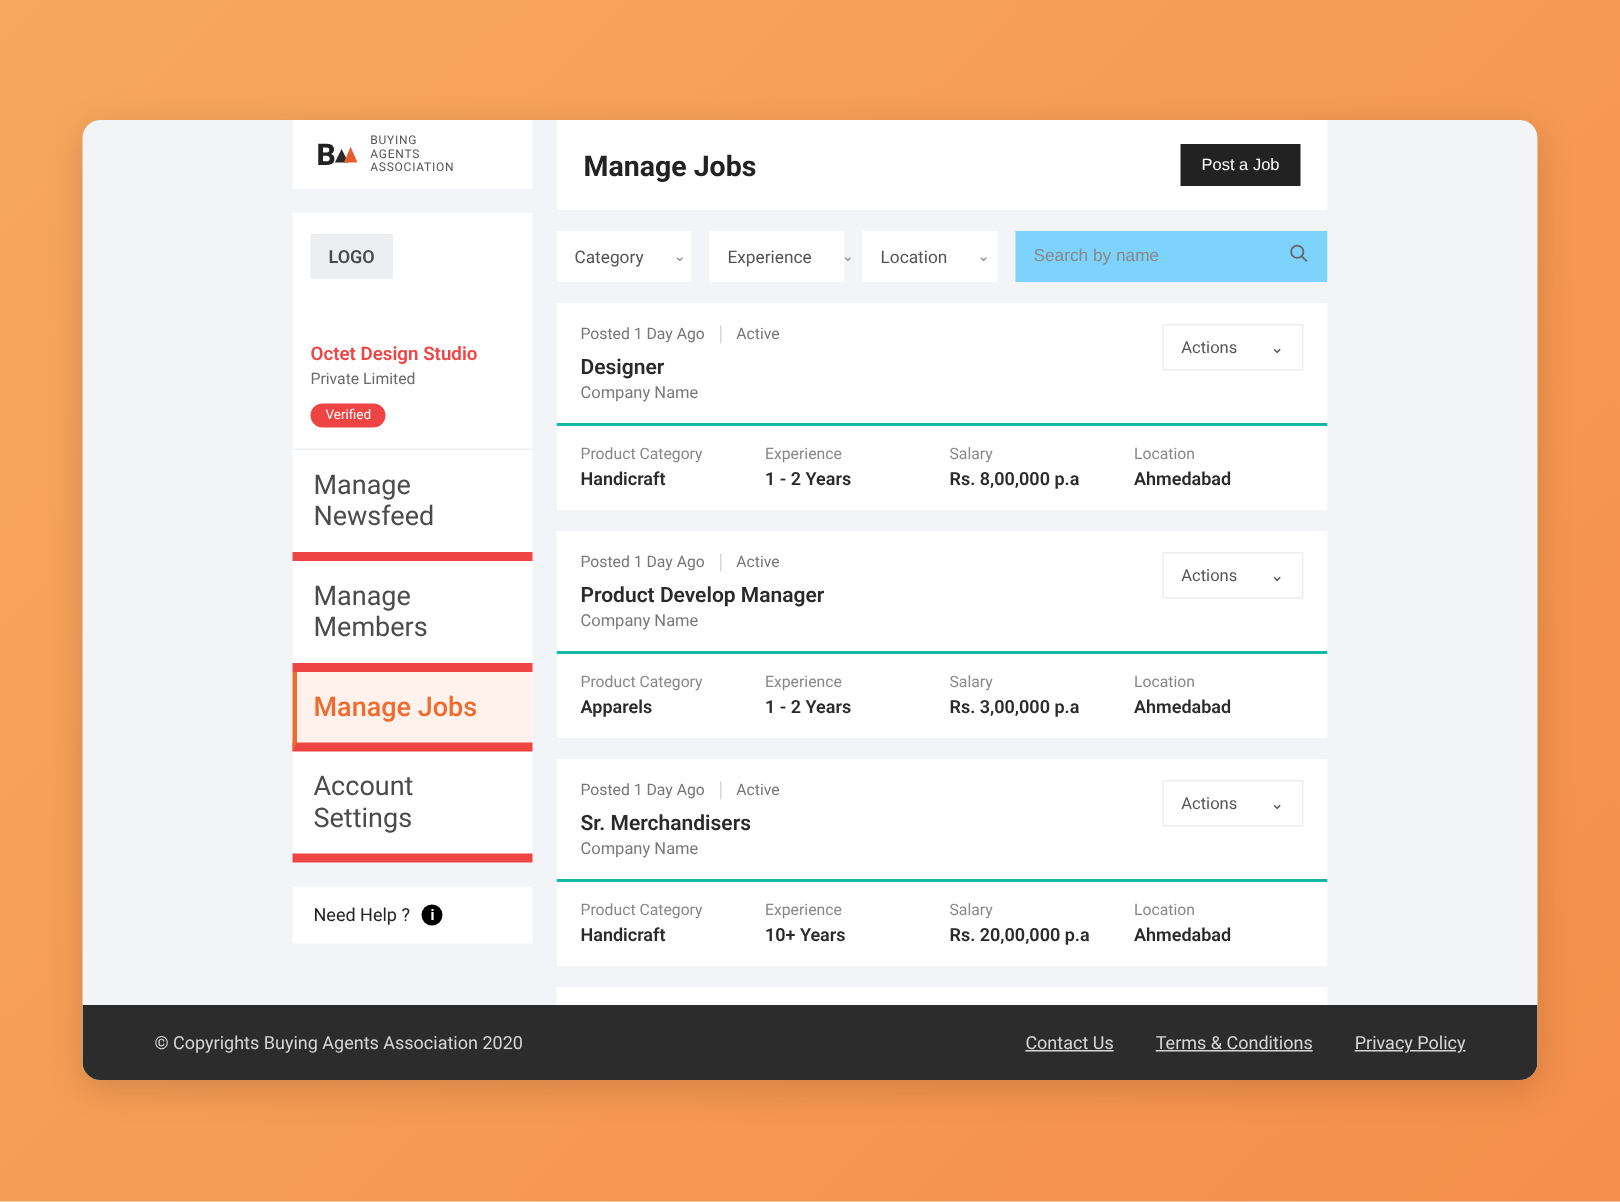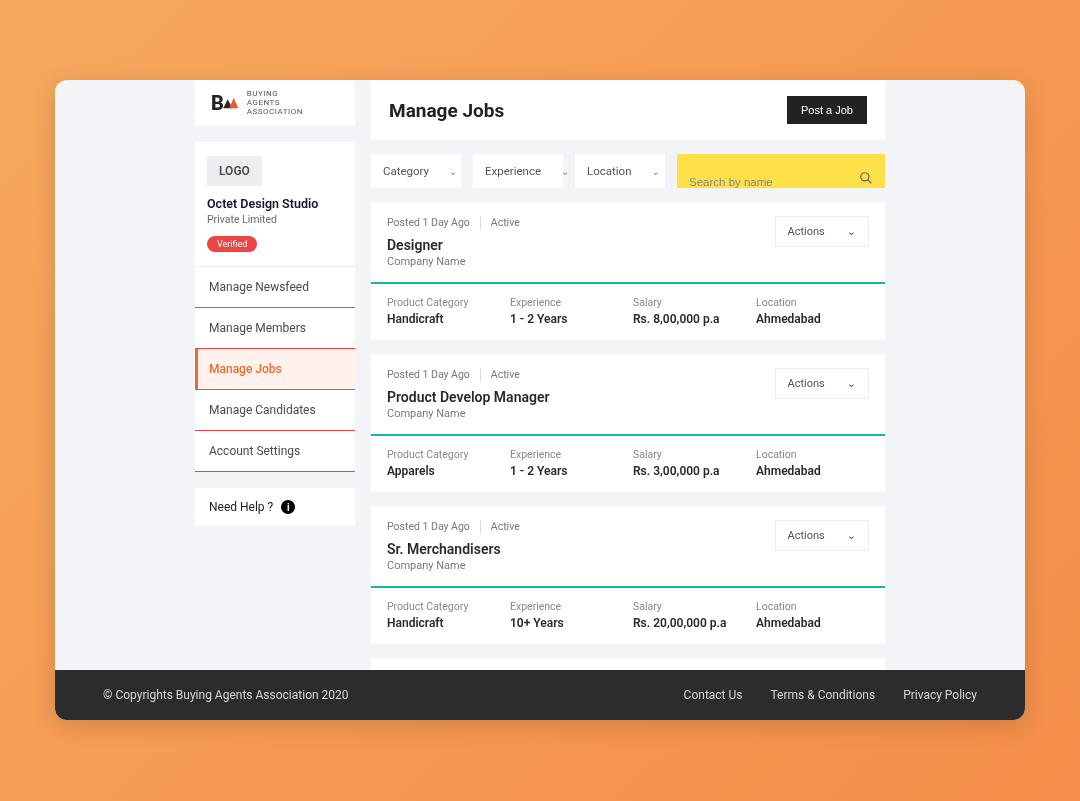--- a/index.html
+++ b/index.html
@@ -52,38 +52,38 @@
   .logo-placeholder {
     background:#eceef1;
     color:#4a4a4a;
     font-size:12px;
     font-weight:600;
     padding:8px 12px;
     display:inline-block;
     margin: 14px auto 10px;
   }
   .profile-center { text-align:left; padding: 0 12px 14px; }
-  .studio-name { font-weight:600; font-size:12.5px; color:#0f172a; }
+  .studio-name { font-weight:600; font-size:12.5px; color:#ef4444;margin-top:33px; }
   .studio-sub { font-size:10.5px; color:#6a6a6a; margin-top:2px; }
   .verified-badge {
     display:inline-block;
     background:#ef4444;
     color:#fff;
     font-size:9px;
     padding:3px 10px;
     border-radius:10px;
     margin-top:10px;
   }
 
   .sidebar-menu { background:#fff; display:flex; flex-direction:column; }
   .menu-item {
     padding:13px 14px;
     color:#4b4b4b;
-    font-size:12px;
-    border-bottom:1px solid #ef4444;
+    font-size:18px;
+    border-bottom:6px solid #ef4444;
     cursor:pointer;
     position:relative;
   }
   .menu-item.active {
     background:#fff2ed;
     color:#ef6b2e;
     font-weight:500;
     border-left:3px solid #ef6b2e;
     padding-left:11px;
   }
@@ -132,24 +132,24 @@
     color:#555;
     display:flex;
     align-items:center;
     gap:20px;
     cursor:pointer;
     width:90px;
     justify-content:space-between;
   }
   .filter-dd .chev { font-size:10px; color:#888; }
   .search-box {
-    background:#fde047;
+    background:#7dd3fc;
     flex:1;
     display:flex;
-    align-items:flex-end;
+    align-items:center;
     padding:0 12px;
   }
   .search-input {
     border:none;
     outline:none;
     font-size:11.5px;
     flex:1;
     color:#555;
     background:transparent;
   }
@@ -204,21 +204,21 @@
     background:#2c2c2c;
     color:#d7d7d7;
     display:flex;
     align-items:center;
     justify-content:space-between;
     padding:18px 48px;
     font-size:12px;
     gap:31px;
   }
   .footer-links { display:flex; gap:28px; }
-  .footer-link { color:#d7d7d7; cursor:pointer; }
+  .footer-link { color:#d7d7d7; cursor:pointer;text-decoration:underline; }
 
   svg.tri { width:18px; height:14px; }
 </style>
 </head>
 <body>
 
 <div class="app-window">
   <div class="main-area">
 
     <div class="left-col">
@@ -245,21 +245,20 @@
           <div class="studio-name">Octet Design Studio</div>
           <div class="studio-sub">Private Limited</div>
           <div class="verified-badge">Verified</div>
         </div>
       </div>
 
       <nav class="sidebar-menu">
         <div class="menu-item">Manage Newsfeed</div>
         <div class="menu-item">Manage Members</div>
         <div class="menu-item active">Manage Jobs</div>
-        <div class="menu-item">Manage Candidates</div>
         <div class="menu-item">Account Settings</div>
       </nav>
 
       <div class="help-card">
         <span>Need Help ?</span>
         <span class="info-icon">i</span>
       </div>
     </div>
 
     <div class="content-col">

